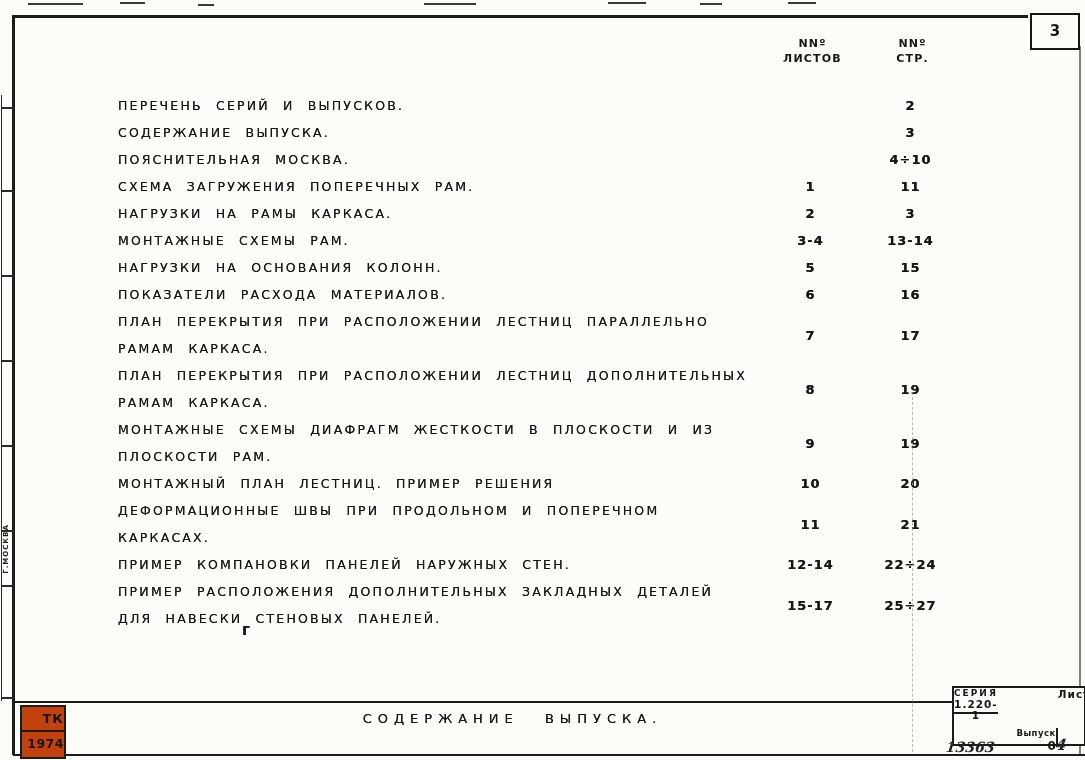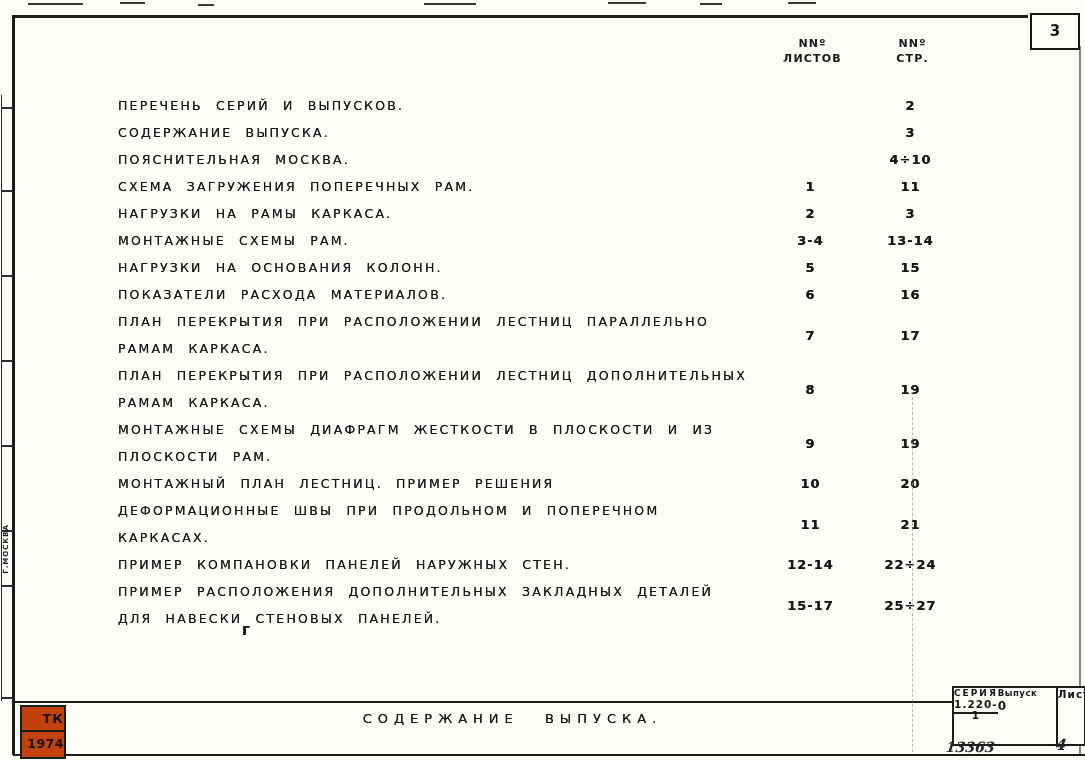--- a/index.html
+++ b/index.html
@@ -39,21 +39,21 @@
   .tk-box{position:absolute;left:20px;top:705px;width:42px;height:50px;border:2px solid #1b1b1b;
           text-align:right;font-weight:bold;background:#c2410c;}
   .tk-box .tk{line-height:23px;font-size:13px;letter-spacing:1px;border-bottom:2px solid #1b1b1b;}
   .tk-box .yr{line-height:23px;font-size:12.5px;letter-spacing:.5px;}
   .title-block{position:absolute;left:952px;top:686px;width:130px;height:56px;border:2px solid #1b1b1b;
                background:#fcfcf9;display:flex;}
   .tb-series{height:24px;border-bottom:2px solid #1b1b1b;text-align:center;font-weight:bold;}
   .tb-series .s1{font-size:9px;letter-spacing:2px;line-height:11px;}
   .tb-series .s2{font-size:10.5px;letter-spacing:1px;line-height:11px;}
   .tb-bottom{flex:1;display:flex;}
-  .tb-issue{width:58px;border-right:2px solid #1b1b1b;text-align:left;}
+  .tb-issue{width:58px;border-right:2px solid #1b1b1b;text-align:right;margin-top:40px;}
   .tb-issue .lbl{font-size:8.5px;font-weight:bold;letter-spacing:.5px;line-height:11px;}
   .tb-issue .val{font-size:12px;font-weight:bold;line-height:14px;}
   .tb-sheet{flex:1;text-align:center;}
   .tb-sheet .lbl{font-size:10.5px;font-weight:bold;letter-spacing:1px;line-height:13px;}
   .hw{position:absolute;font-family:"DejaVu Serif",serif;font-style:italic;font-weight:bold;color:#222;}
   .fold-line{position:absolute;left:912px;top:392px;height:360px;width:0;
              border-left:1.5px dashed #9a9a9a;opacity:.7;}
   .stray{position:absolute;left:242px;top:621px;font-size:15px;font-weight:bold;}
 </style>
 </head>

